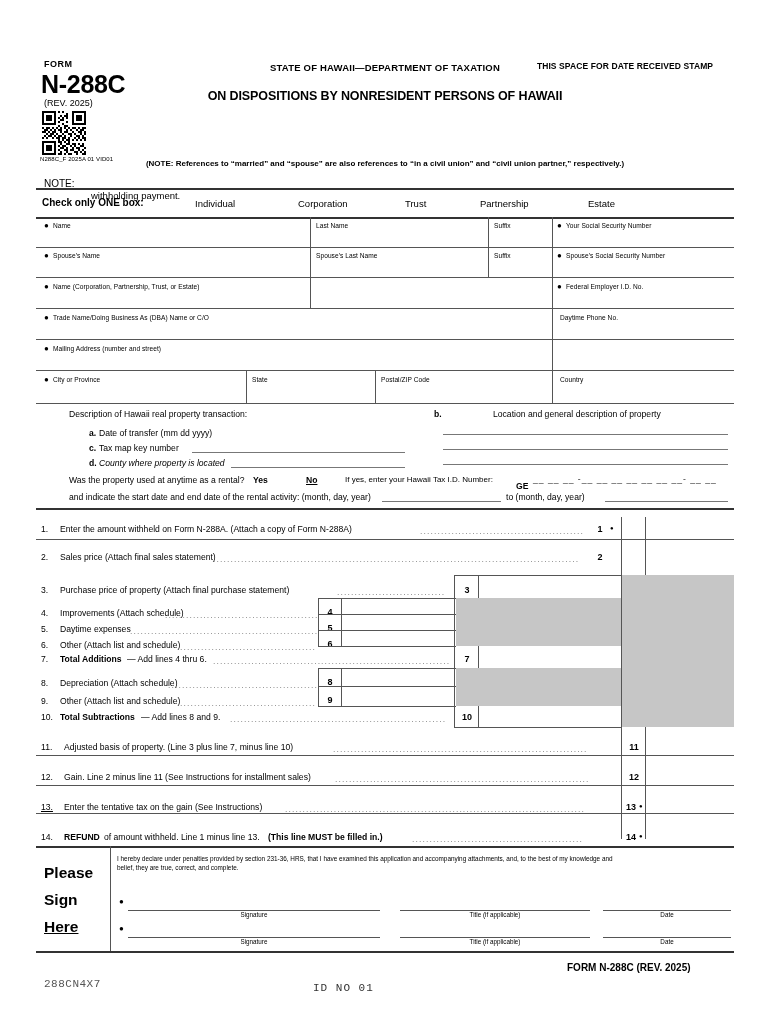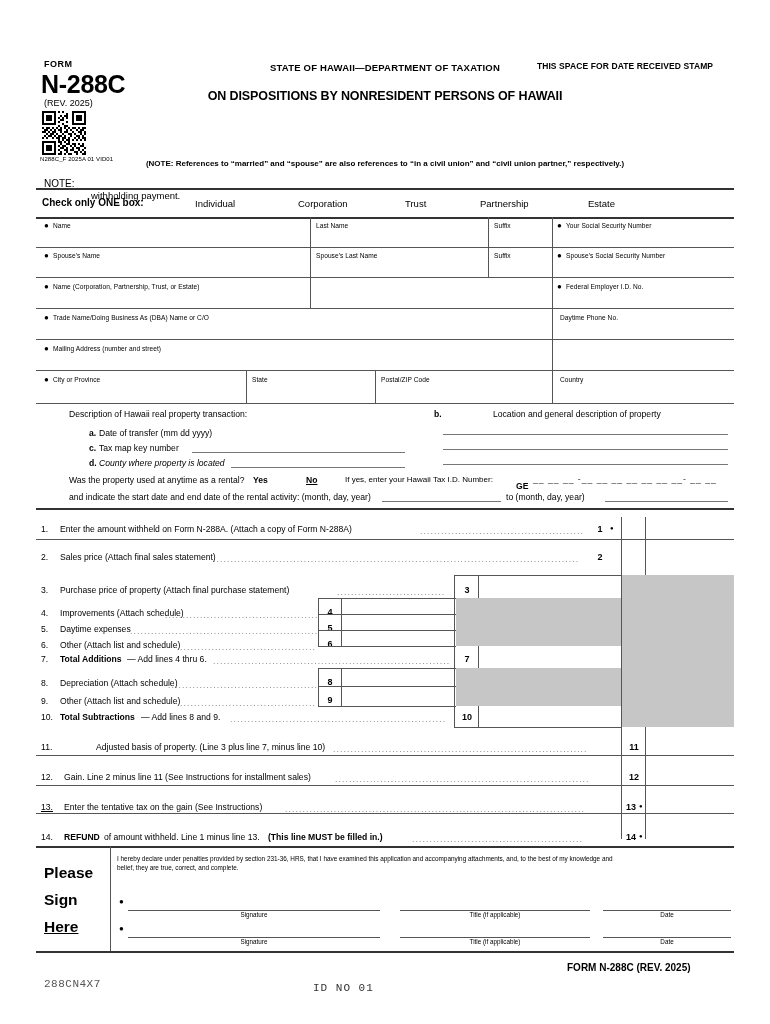--- a/index.html
+++ b/index.html
@@ -385,21 +385,21 @@
   <div class="hr" style="left:454px;top:727px;width:168px;"></div>
   <div class="vr" style="left:454px;top:575px;height:152px;"></div>
   <div class="vr" style="left:478px;top:575px;height:23px;"></div>
   <div class="vr" style="left:478px;top:646px;height:22px;"></div>
   <div class="vr" style="left:478px;top:706px;height:21px;"></div>
   <div class="vr" style="left:621px;top:517px;height:322px;"></div>
   <div class="vr" style="left:645px;top:517px;height:58px;"></div>
   <div class="vr" style="left:645px;top:727px;height:112px;"></div>
 
   <div class="ln-num" style="left:41px;top:742px;">11.</div>
-  <div class="ln-txt" style="left:64px;top:742px;margin-left:32px;">Adjusted basis of property. (Line 3 plus line 7, minus line 10)</div>
+  <div class="ln-txt" style="left:64px;top:742px;">Adjusted basis of property. (Line 3 plus line 7, minus line 10)</div>
   <div class="leader" style="left:333px;top:744px;width:255px;">.........................................................................</div>
   <div class="boxnum" style="left:623px;top:742px;width:22px;">11</div>
   <div class="wbox" style="left:646px;top:727px;width:88px;height:28px;"></div>
 
   <div class="ln-num" style="left:41px;top:772px;">12.</div>
   <div class="ln-txt" style="left:64px;top:772px;">Gain. Line 2 minus line 11 (See Instructions for installment sales)</div>
   <div class="leader" style="left:335px;top:774px;width:253px;">.........................................................................</div>
   <div class="boxnum" style="left:623px;top:772px;width:22px;">12</div>
   <div class="wbox" style="left:646px;top:757px;width:88px;height:28px;"></div>
 

